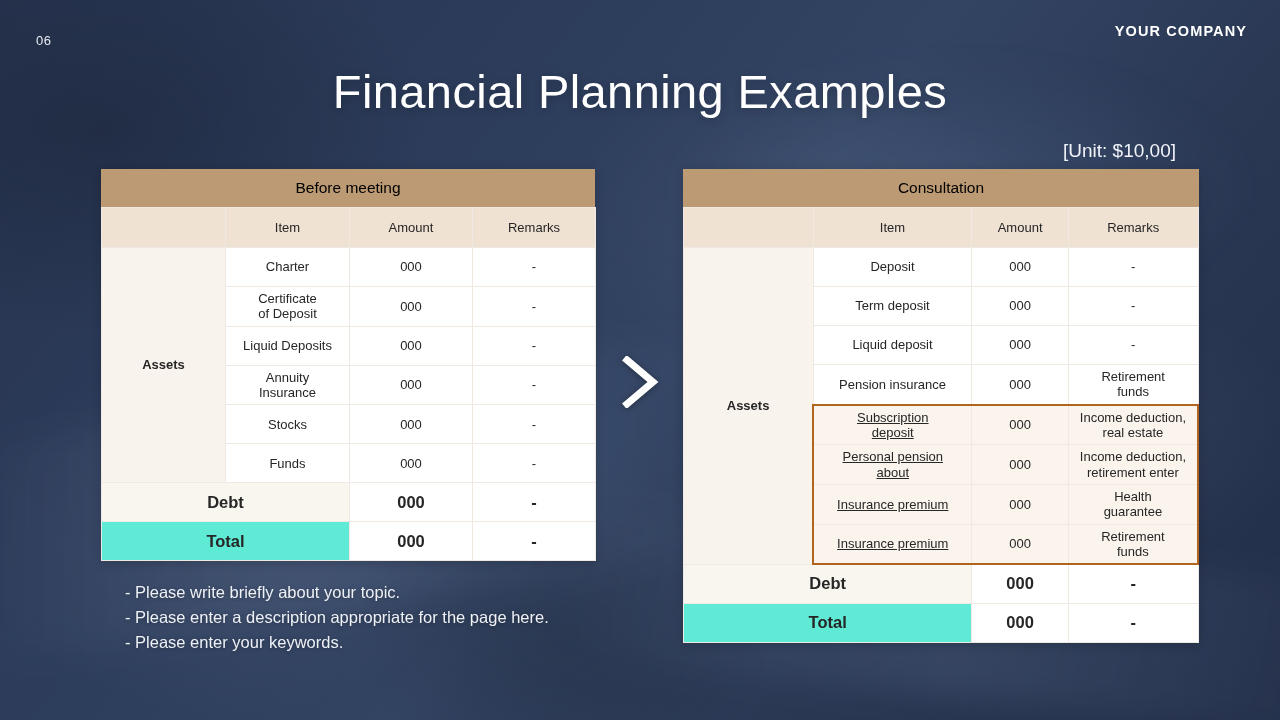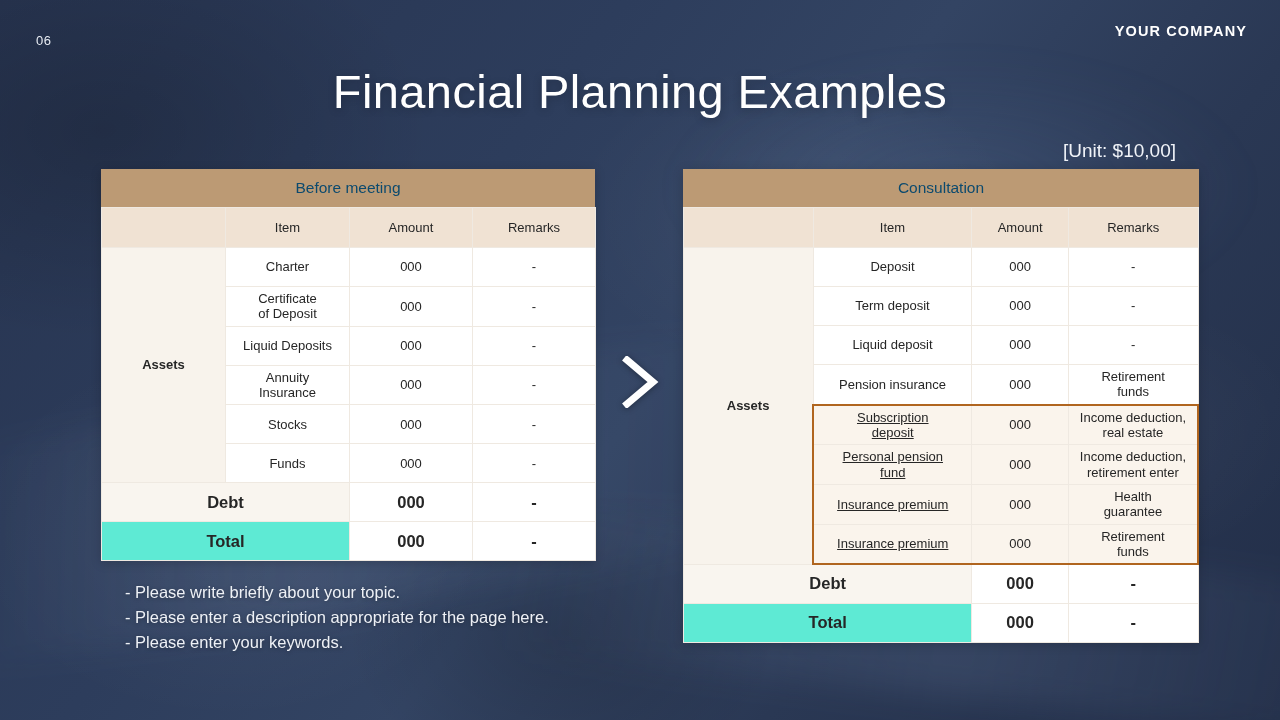--- a/index.html
+++ b/index.html
@@ -79,21 +79,21 @@
   .tbl {
     position: absolute;
     background: #ffffff;
     box-shadow: 0 2px 10px rgba(0,0,0,0.18);
   }
   #table-before { left: 101px; top: 169px; width: 494px; }
   #table-after  { left: 683px; top: 169px; width: 516px; }
 
   .tbl-title {
     background: #bc9a74;
-    color: #0c4a6e;
+    color: #000000;
     font-size: 15.5px;
     text-align: center;
     height: 38px;
     line-height: 38px;
   }
 
   table.grid {
     width: 100%;
     border-collapse: collapse;
     table-layout: fixed;
@@ -304,21 +304,21 @@
         <td class="amount">000</td>
         <td class="remarks hl-right">
           <div>Income deduction,</div>
           <div>real estate</div>
         </td>
       </tr>
 
       <tr class="rowh2 hl">
         <td class="item hl-left">
           <div>Personal pension</div>
-          <div>fund</div>
+          <div>about</div>
         </td>
         <td class="amount">000</td>
         <td class="remarks hl-right">
           <div>Income deduction,</div>
           <div>retirement enter</div>
         </td>
       </tr>
 
       <tr class="rowh2 hl">
         <td class="item hl-left">Insurance premium</td>

